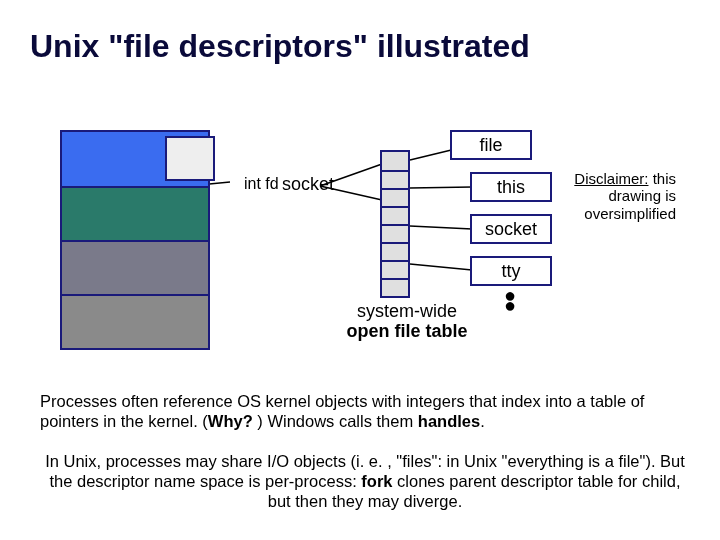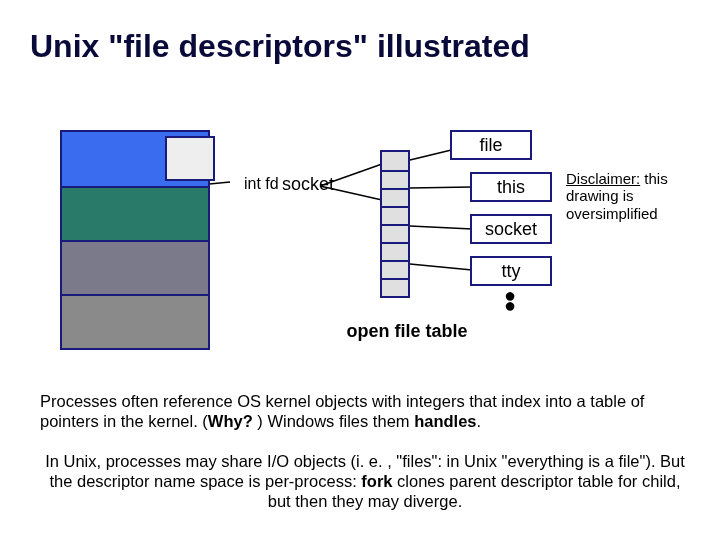--- a/index.html
+++ b/index.html
@@ -52,21 +52,21 @@
   .sys-lbl { position: absolute; left: 282px; top: 172px; font-size: 18px; text-align: center; width: 130px; line-height: 1.1; }
   .sys-lbl .b { font-weight: bold; }
   
   .obj { width: 82px; height: 30px; background: #fff; text-align: center; font-size: 18px; line-height: 26px; }
   .obj-file   { left: 390px; top: 0;  }
   .obj-pipe   { left: 410px; top: 42; }
   .obj-pipe   { left: 410px; top: 42px; }
   .obj-socket { left: 410px; top: 84px; }
   .obj-tty    { left: 410px; top: 126px; }
   .dots { position: absolute; left: 444px; top: 160px; font-size: 20px; line-height: 10px; letter-spacing: 0; }
-  .disclaimer { position: absolute; left: 506px; top: 40px; font-size: 15px; width: 110px; text-align: left; line-height: 1.15; }
+  .disclaimer { position: absolute; left: 506px; top: 40px; font-size: 15px; width: 110px; text-align: right; line-height: 1.15; }
   .disclaimer .u { text-decoration: underline; }
   
   .lines { position: absolute; inset: 0; width: 100%; height: 100%; pointer-events: none; }
   .lines line { stroke: #000; stroke-width: 1.5; }
   
   .para {
     position: absolute;
     left: 40px;
     width: 650px;
     font-size: 16.5px;
@@ -113,35 +113,35 @@
     <div class="srow"></div>
     <div class="srow"></div>
     <div class="srow"></div>
     <div class="srow"></div>
     <div class="srow"></div>
     <div class="srow"></div>
     <div class="srow"></div>
     <div class="srow"></div>
   </div>
   <div class="sys-lbl">
-    <br>
+    <span>system-wide</span><br>
     <span class="b">open file table</span>
   </div>
 
   <div class="rect obj obj-file">file</div>
   <div class="rect obj obj-pipe">this</div>
   <div class="rect obj obj-socket">socket</div>
   <div class="rect obj obj-tty">tty</div>
   <div class="dots">●<br>●</div>
 
   <div class="disclaimer">
     <span class="u">Disclaimer:</span><span> this drawing is oversimplified</span>
   </div>
 
 </div>
 
 <div class="para p1">
-  <span>Processes often reference OS kernel objects with integers that index into a table of pointers in the kernel.  (</span><span class="strong">Why? </span><span>)  Windows files them </span><span class="strong">handles</span><span>.</span>
+  <span>Processes often reference OS kernel objects with integers that index into a table of pointers in the kernel.  (</span><span class="strong">Why? </span><span>)  Windows calls them </span><span class="strong">handles</span><span>.</span>
 </div>
 
 <div class="para p2">
   <span>In Unix, processes may share I/O objects (i. e. , "files": in Unix "everything is a file").  But the descriptor name space is per-process: </span><span class="strong">fork</span><span> clones parent descriptor table for child, but then they may diverge.</span>
 </div>
 
 </body></html>

